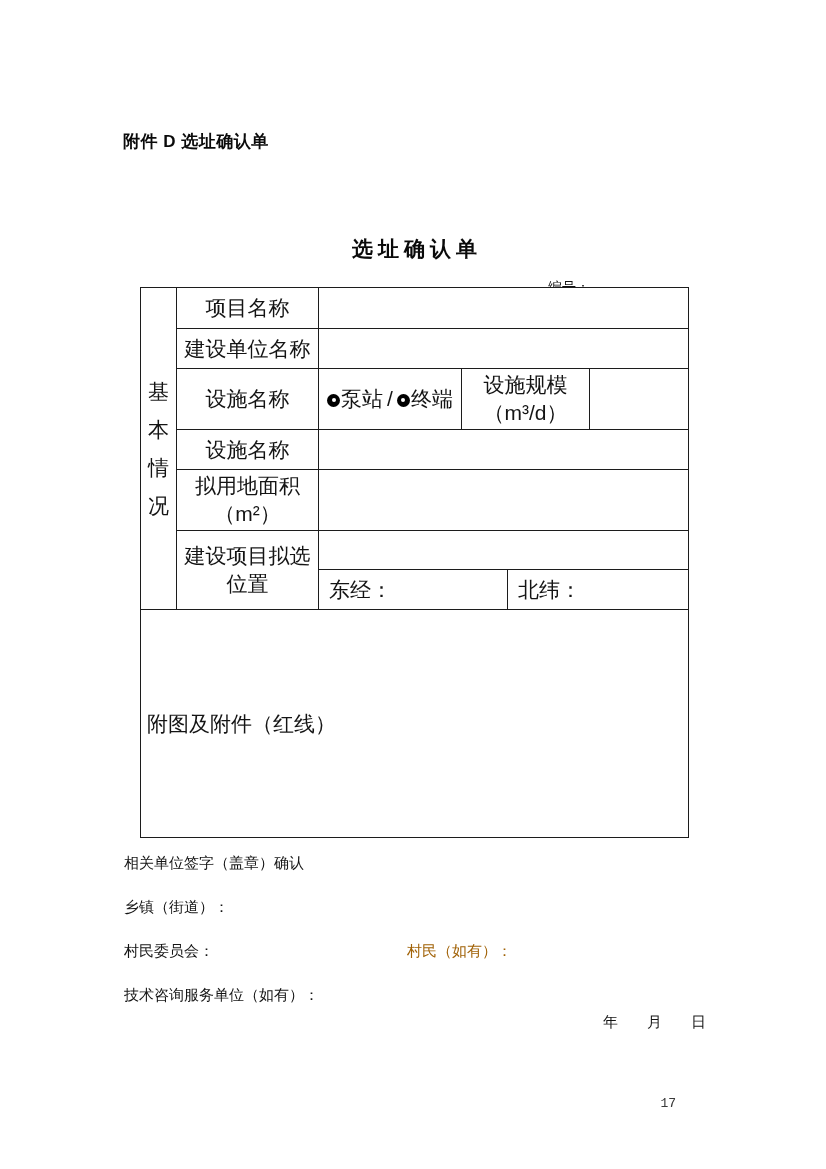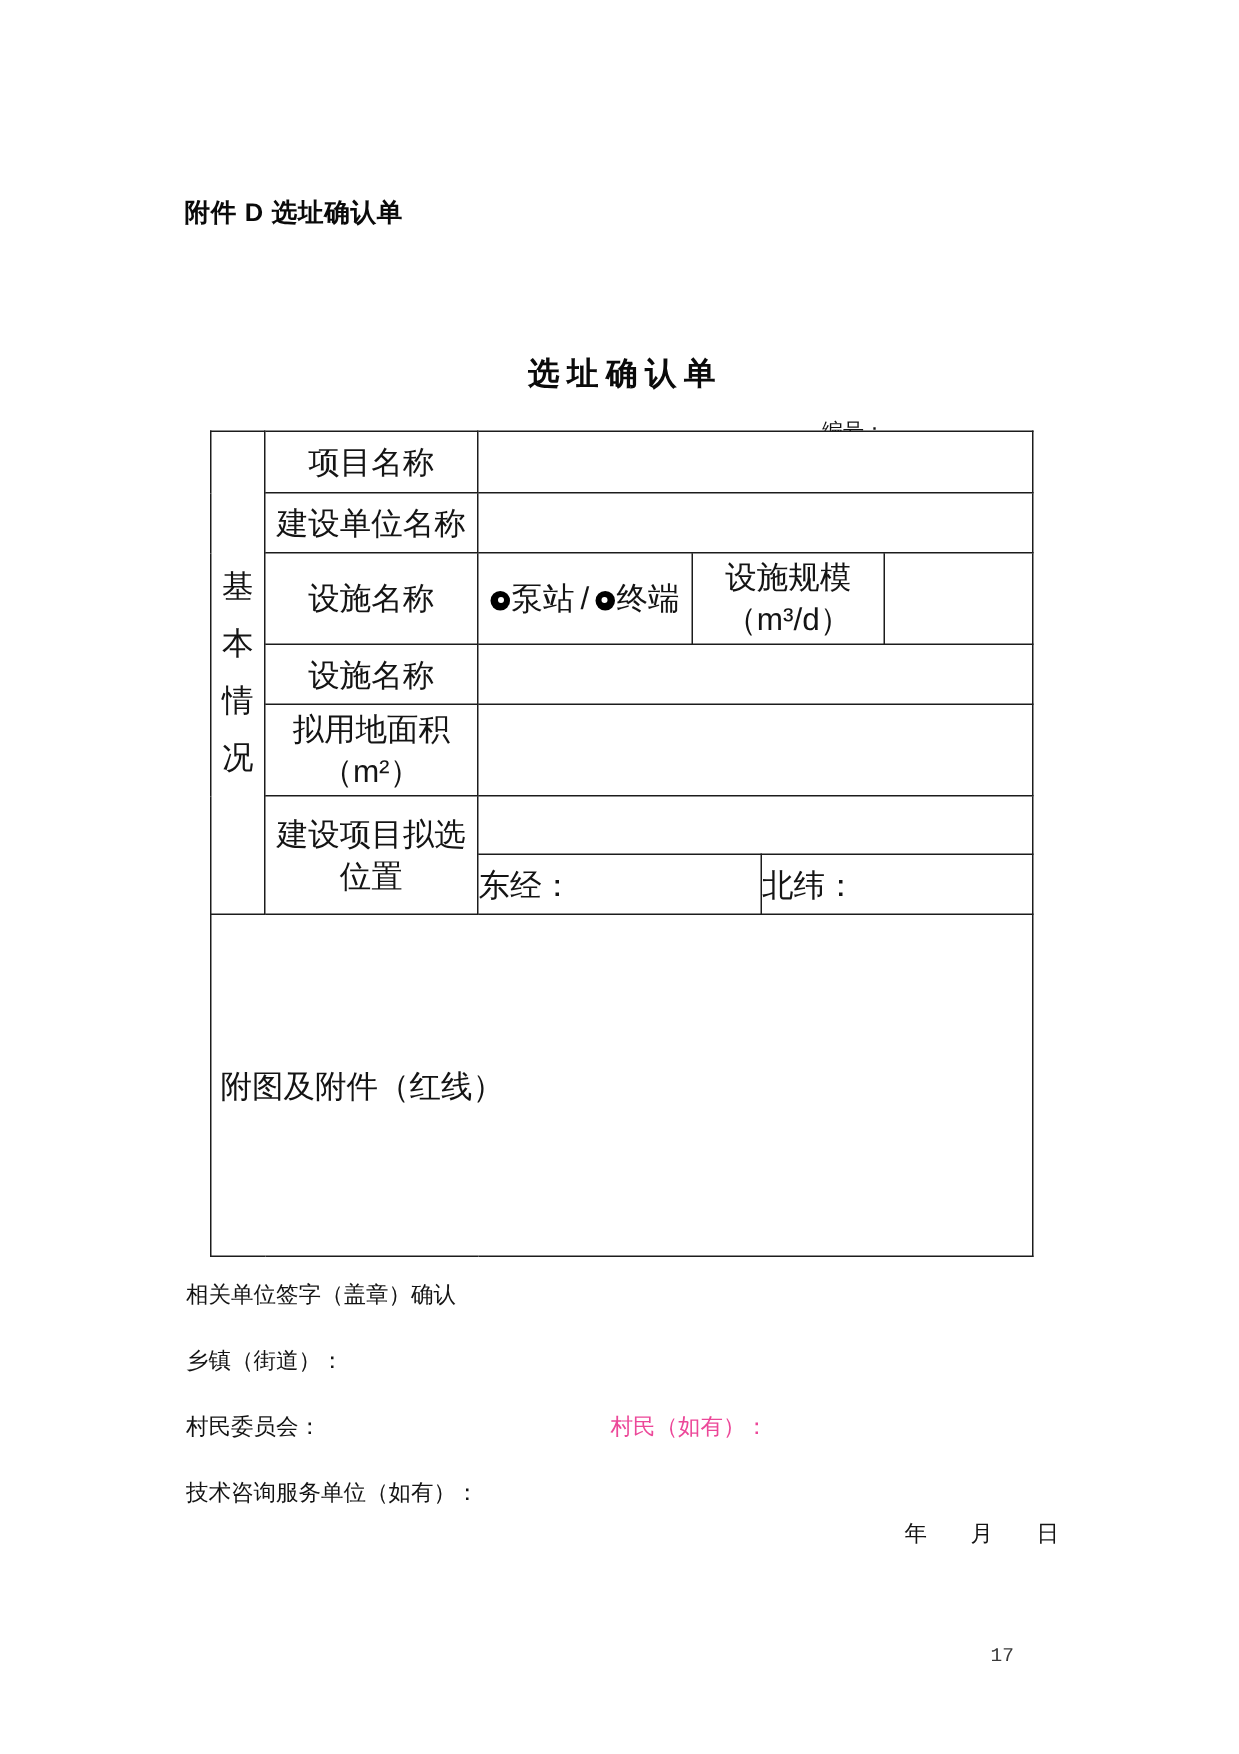--- a/index.html
+++ b/index.html
@@ -56,21 +56,21 @@
     overflow: hidden;
   }
   td.side-cell { text-align: center; }
   .side-stack {
     display: flex; flex-direction: column; align-items: center;
     gap: 23px; line-height: 15px;
   }
   td.label-cell { text-align: center; padding: 2px 3px; }
   td.value-cell { background: #ffffff; }
   td.option-cell { text-align: center; white-space: nowrap; }
-  td.coord-cell { text-align: left; }
+  td.coord-cell { text-align: left; padding-left: 10px; }
   td.attachment-cell { vertical-align: top; padding: 4px 6px; }
 
   .radio-glyph {
     display: inline-block; width: 13px; height: 13px;
     background: #000; border-radius: 50%;
     position: relative; vertical-align: -1px; margin-right: 1px;
   }
   .radio-glyph::after {
     content: ""; position: absolute;
     width: 4px; height: 4px; border-radius: 50%;
@@ -79,21 +79,21 @@
   .opt-sep { padding: 0 4px; }
 
   
   .sig-line {
     position: absolute; left: 124px;
     font-size: 15px; color: #141414; white-space: nowrap;
   }
   .sig-confirm   { top: 854px; }
   .sig-township  { top: 898px; font-family: Liberation Serif, serif; }
   .sig-village   { top: 942px; }
-  .sig-villager  { position: absolute; left: 407px; top: 942px; font-size: 15px; color: #ec4899; white-space: nowrap; }
+  .sig-villager  { position: absolute; left: 407px; top: 942px; font-size: 15px; color: #a16207; white-space: nowrap; }
   .sig-technical { top: 986px; }
 
   .date-line {
     position: absolute; left: 603px; top: 1013px;
     display: flex; gap: 29px;
     font-size: 15px; color: #141414;
   }
 
   .page-number {
     position: absolute; left: 0; top: 1096px; width: 676px;

